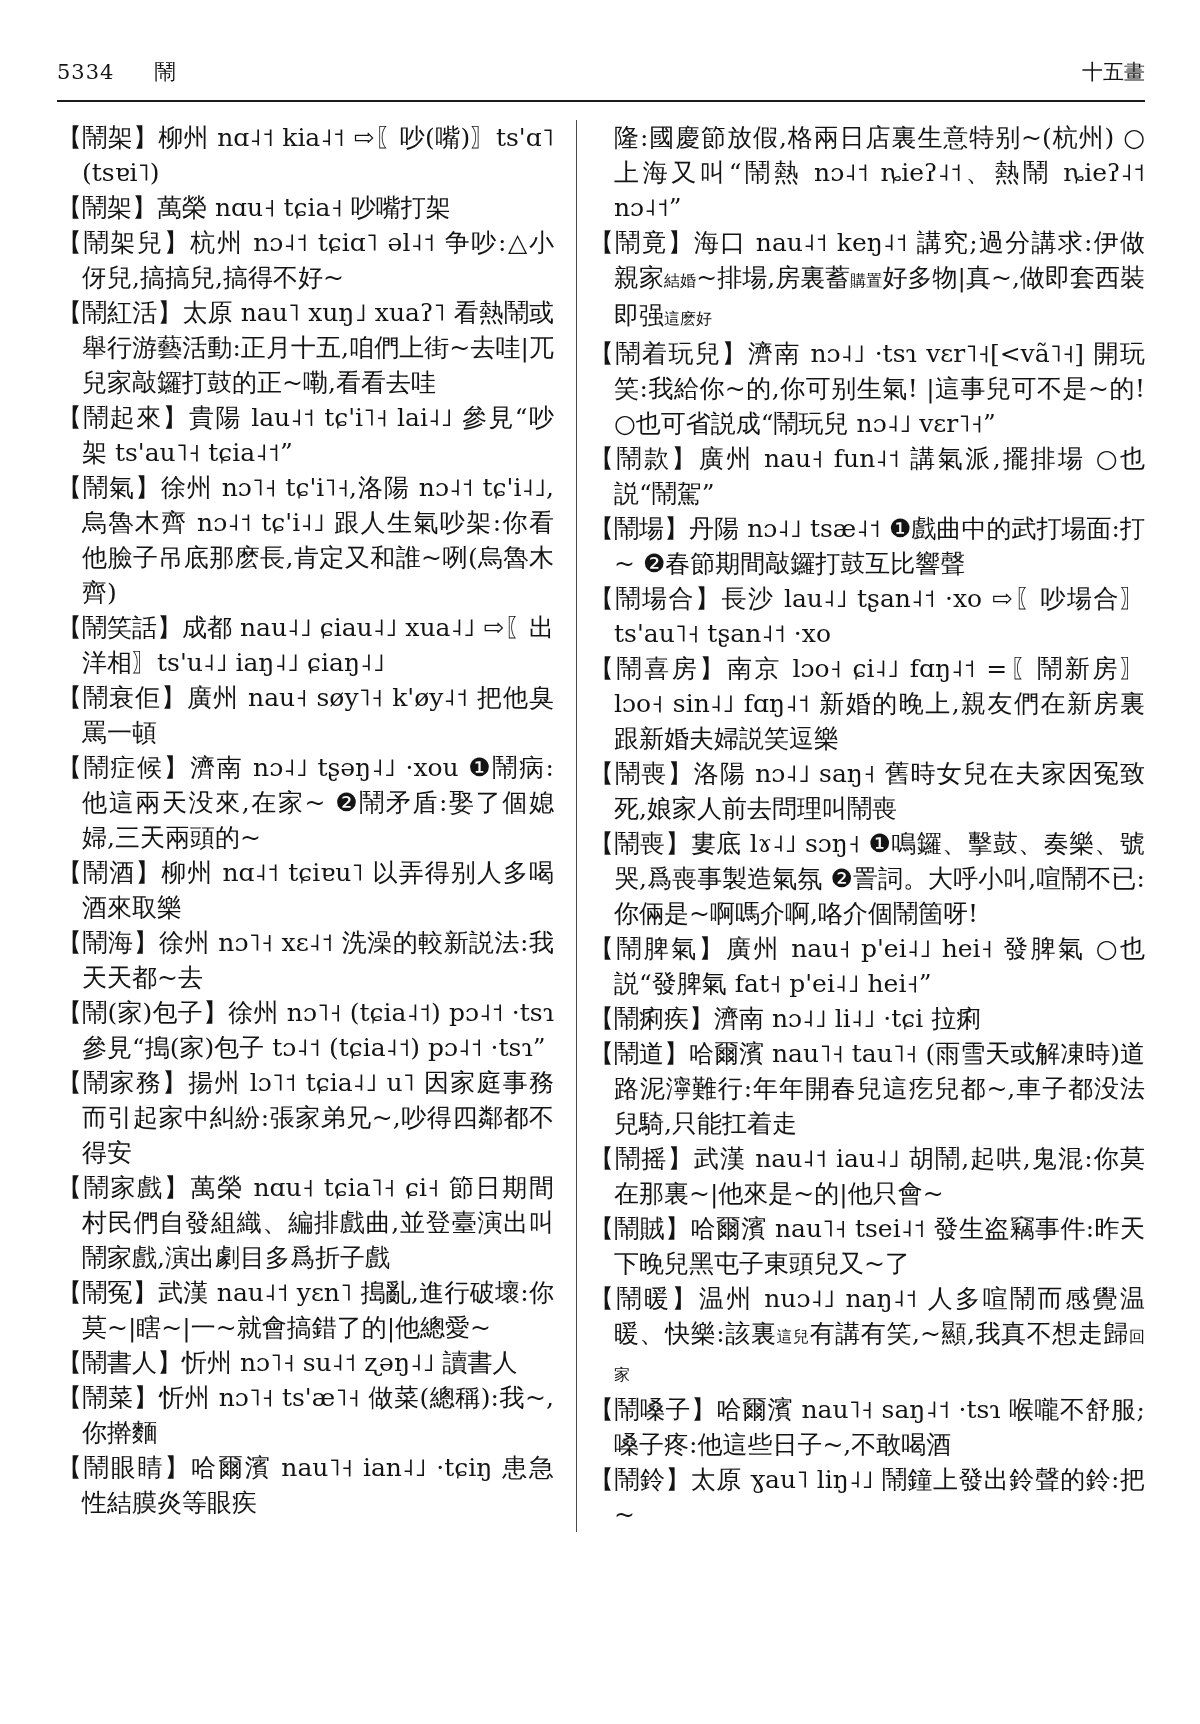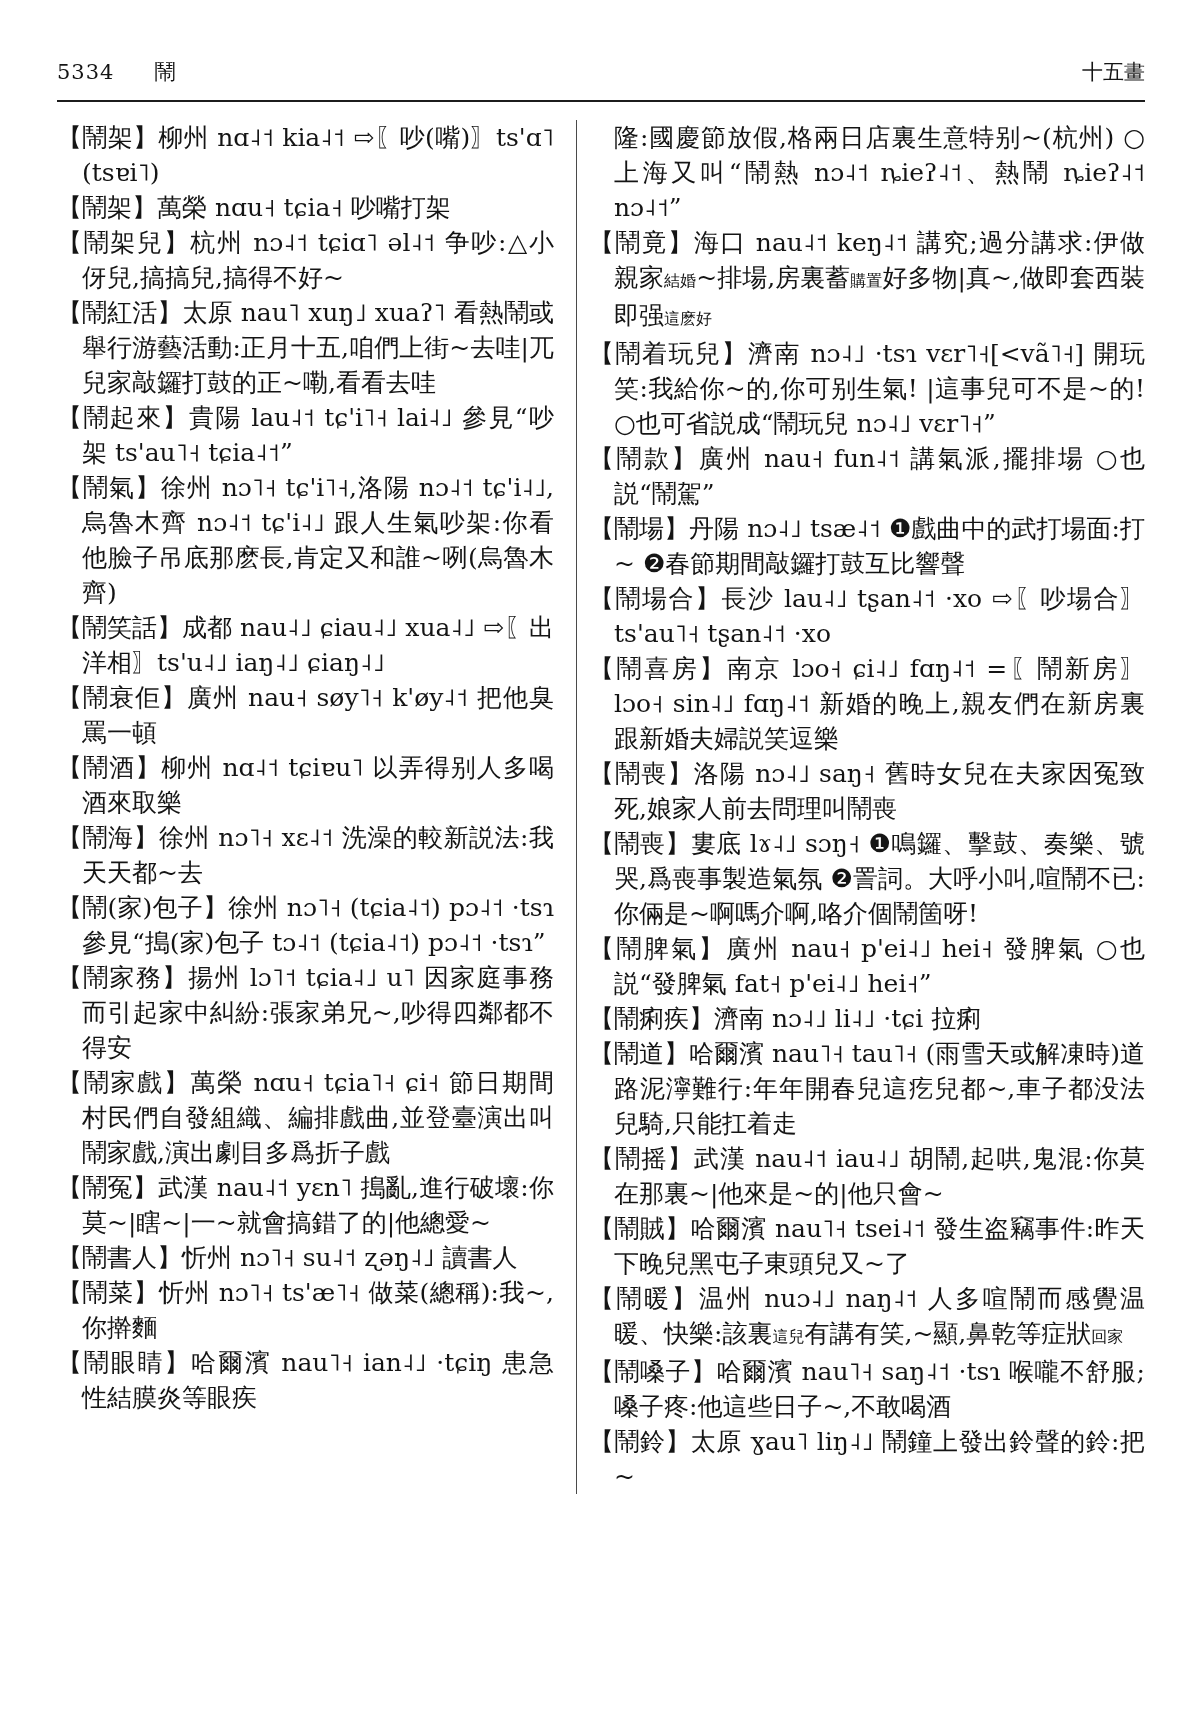--- a/index.html
+++ b/index.html
@@ -38,20 +38,21 @@
   <div class="content">
     <div class="column left" id="col-left">
         <div class="entry"><span class="seg">【鬧架】柳州 nɑ˨˦ kia˨˦ ⇨〖吵(嘴)〗ts'ɑ˥ (tsɐi˥)</span></div>
         <div class="entry"><span class="seg">【鬧架】萬榮 nɑu˧ tɕia˧ 吵嘴打架</span></div>
         <div class="entry"><span class="seg">【鬧架兒】杭州 nɔ˨˦ tɕiɑ˥ əl˨˦ 争吵:△小伢兒,搞搞兒,搞得不好~</span></div>
         <div class="entry"><span class="seg">【鬧紅活】太原 nau˥ xuŋ˩ xuaʔ˥ 看熱鬧或舉行游藝活動:正月十五,咱們上街~去哇|兀兒家敲鑼打鼓的正~嘞,看看去哇</span></div>
         <div class="entry"><span class="seg">【鬧起來】貴陽 lau˨˦ tɕ'i˥˧ lai˨˩ 參見“吵架 ts'au˥˧ tɕia˨˦”</span></div>
         <div class="entry"><span class="seg">【鬧氣】徐州 nɔ˥˧ tɕ'i˥˧,洛陽 nɔ˨˦ tɕ'i˨˩,烏魯木齊 nɔ˨˦ tɕ'i˨˩ 跟人生氣吵架:你看他臉子吊底那麽長,肯定又和誰~咧(烏魯木齊)</span></div>
         <div class="entry"><span class="seg">【鬧笑話】成都 nau˨˩ ɕiau˨˩ xua˨˩ ⇨〖出洋相〗ts'u˨˩ iaŋ˨˩ ɕiaŋ˨˩</span></div>
         <div class="entry"><span class="seg">【鬧衰佢】廣州 nau˧ søy˥˧ k'øy˨˦ 把他臭罵一頓</span></div>
+        <div class="entry"><span class="seg">【鬧症候】濟南 nɔ˨˩ tʂəŋ˨˩ ·xou ❶鬧病:他這兩天没來,在家~ ❷鬧矛盾:娶了個媳婦,三天兩頭的~</span></div>
         <div class="entry"><span class="seg">【鬧酒】柳州 nɑ˨˦ tɕiɐu˥ 以弄得别人多喝酒來取樂</span></div>
         <div class="entry"><span class="seg">【鬧海】徐州 nɔ˥˧ xɛ˨˦ 洗澡的較新説法:我天天都~去</span></div>
         <div class="entry"><span class="seg">【鬧(家)包子】徐州 nɔ˥˧ (tɕia˨˦) pɔ˨˦ ·tsɿ 參見“搗(家)包子 tɔ˨˦ (tɕia˨˦) pɔ˨˦ ·tsɿ”</span></div>
         <div class="entry"><span class="seg">【鬧家務】揚州 lɔ˥˦ tɕia˨˩ u˥ 因家庭事務而引起家中糾紛:張家弟兄~,吵得四鄰都不得安</span></div>
         <div class="entry"><span class="seg">【鬧家戲】萬榮 nɑu˧ tɕia˥˧ ɕi˧ 節日期間村民們自發組織、編排戲曲,並登臺演出叫鬧家戲,演出劇目多爲折子戲</span></div>
         <div class="entry"><span class="seg">【鬧冤】武漢 nau˨˦ yɛn˥ 搗亂,進行破壞:你莫~|瞎~|一~就會搞錯了的|他總愛~</span></div>
         <div class="entry"><span class="seg">【鬧書人】忻州 nɔ˥˧ su˨˦ ʐəŋ˨˩ 讀書人</span></div>
         <div class="entry"><span class="seg">【鬧菜】忻州 nɔ˥˧ ts'æ˥˧ 做菜(總稱):我~,你擀麵</span></div>
         <div class="entry"><span class="seg">【鬧眼睛】哈爾濱 nau˥˧ ian˨˩ ·tɕiŋ 患急性結膜炎等眼疾</span></div>
       </div>
@@ -64,18 +65,18 @@
         <div class="entry"><span class="seg">【鬧場】丹陽 nɔ˨˩ tsæ˨˦ ❶戲曲中的武打場面:打~ ❷春節期間敲鑼打鼓互比響聲</span></div>
         <div class="entry"><span class="seg">【鬧場合】長沙 lau˨˩ tʂan˨˦ ·xo ⇨〖吵場合〗ts'au˥˧ tʂan˨˦ ·xo</span></div>
         <div class="entry"><span class="seg">【鬧喜房】南京 lɔo˧ ɕi˨˩ fɑŋ˨˦ =〖鬧新房〗lɔo˧ sin˨˩ fɑŋ˨˦ 新婚的晚上,親友們在新房裏跟新婚夫婦説笑逗樂</span></div>
         <div class="entry"><span class="seg">【鬧喪】洛陽 nɔ˨˩ saŋ˧ 舊時女兒在夫家因冤致死,娘家人前去問理叫鬧喪</span></div>
         <div class="entry"><span class="seg">【鬧喪】婁底 lɤ˨˩ sɔŋ˧ ❶鳴鑼、擊鼓、奏樂、號哭,爲喪事製造氣氛 ❷詈詞。大呼小叫,喧鬧不已:你倆是~啊嗎介啊,咯介個鬧箇呀!</span></div>
         <div class="entry"><span class="seg">【鬧脾氣】廣州 nau˧ p'ei˨˩ hei˧ 發脾氣 ○也説“發脾氣 fat˧ p'ei˨˩ hei˧”</span></div>
         <div class="entry"><span class="seg">【鬧痢疾】濟南 nɔ˨˩ li˨˩ ·tɕi 拉痢</span></div>
         <div class="entry"><span class="seg">【鬧道】哈爾濱 nau˥˧ tau˥˧ (雨雪天或解凍時)道路泥濘難行:年年開春兒這疙兒都~,車子都没法兒騎,只能扛着走</span></div>
         <div class="entry"><span class="seg">【鬧摇】武漢 nau˨˦ iau˨˩ 胡鬧,起哄,鬼混:你莫在那裏~|他來是~的|他只會~</span></div>
         <div class="entry"><span class="seg">【鬧賊】哈爾濱 nau˥˧ tsei˨˦ 發生盗竊事件:昨天下晚兒黑屯子東頭兒又~了</span></div>
-        <div class="entry"><span class="seg">【鬧暖】温州 nuɔ˨˩ naŋ˨˦ 人多喧鬧而感覺温暖、快樂:該裏</span><span class="gloss-small">這兒</span><span class="seg">有講有笑,~顯,鼻乾等症狀</span><span class="gloss-small">回家</span></div>
+        <div class="entry"><span class="seg">【鬧暖】温州 nuɔ˨˩ naŋ˨˦ 人多喧鬧而感覺温暖、快樂:該裏</span><span class="gloss-small">這兒</span><span class="seg">有講有笑,~顯,我真不想走歸</span><span class="gloss-small">回家</span></div>
         <div class="entry"><span class="seg">【鬧嗓子】哈爾濱 nau˥˧ saŋ˨˦ ·tsɿ 喉嚨不舒服;嗓子疼:他這些日子~,不敢喝酒</span></div>
         <div class="entry"><span class="seg">【鬧鈴】太原 ɣau˥ liŋ˨˩ 鬧鐘上發出鈴聲的鈴:把~</span></div>
       </div>
   </div>
 </div>
 
 </body></html>

